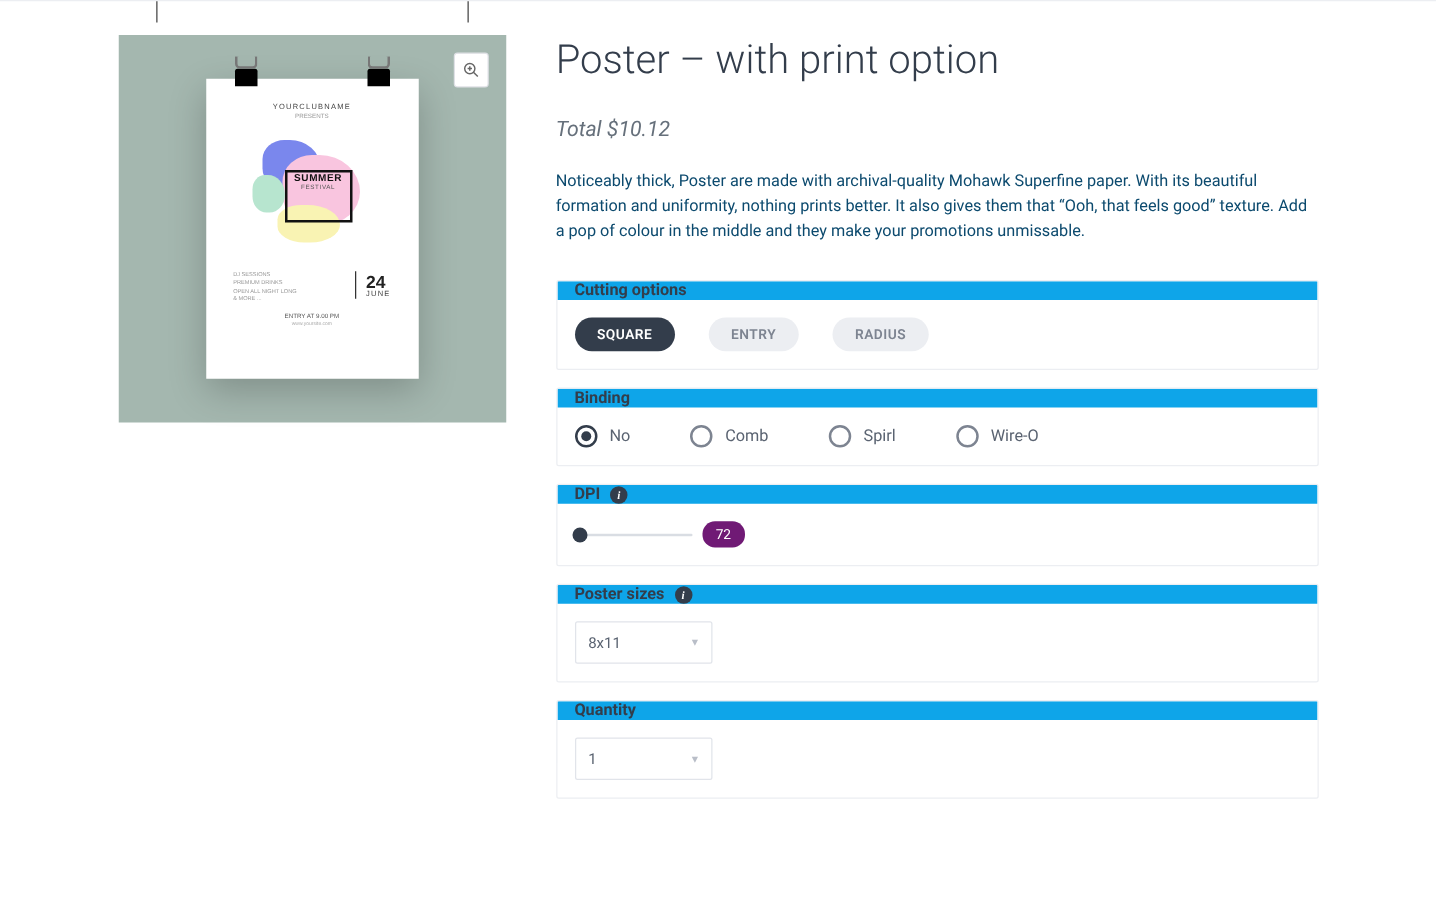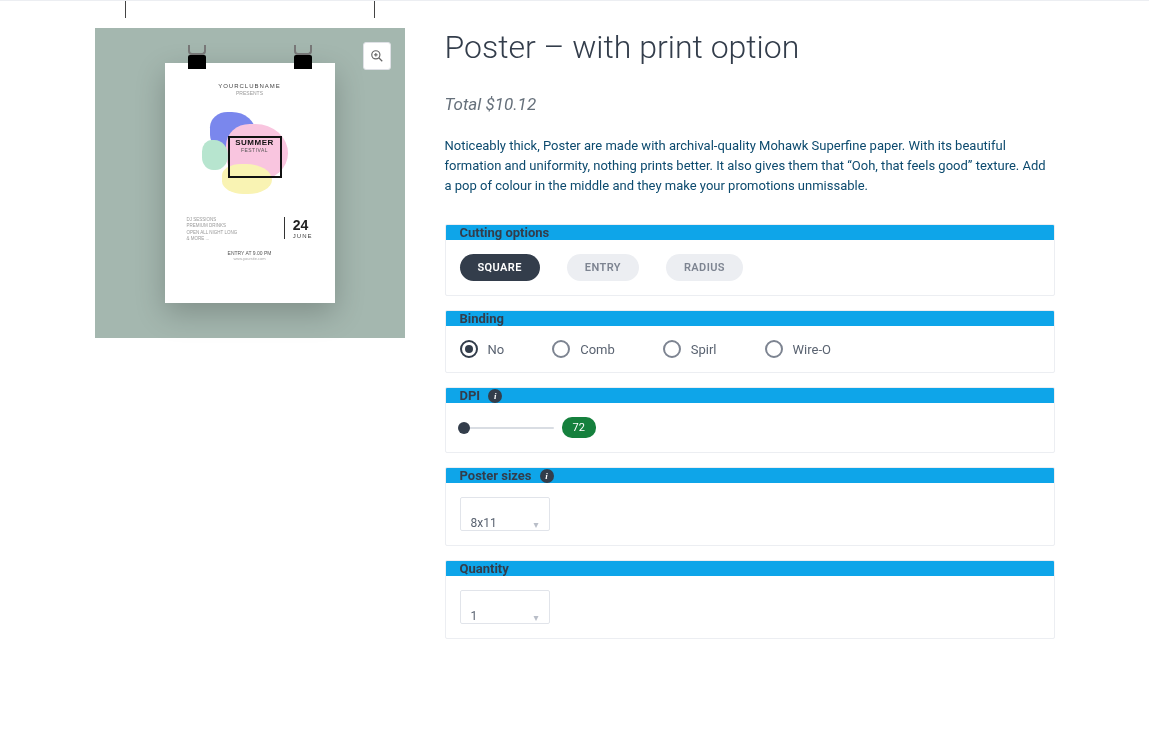--- a/index.html
+++ b/index.html
@@ -135,28 +135,28 @@
     }
     .pill.active{ background:#333d4b; color:#fff; }
     .radio-row{ display:flex; gap:48px; align-items:center; }
     .radio-item{ display:flex; align-items:center; gap:10px; cursor:pointer; font-size:13px; color:#5a6371;}
     .radio-outer{ width:18px;height:18px;border:2px solid #333d4b;border-radius:50%; display:flex;align-items:center;justify-content:center;}
     .radio-item.unsel .radio-outer{ border-color:#7d8491;}
     .radio-inner{ width:8px;height:8px;border-radius:50%;background:#333d4b;}
     .slider-wrap{ display:flex; align-items:center; gap:8px; }
     .slider-track{ position:relative; flex:0 0 94px; height:2px; background:#d9dde3; border-radius:2px; }
     .slider-thumb{ position:absolute; left:0; top:50%; transform:translate(-2px,-50%); width:12px;height:12px;border-radius:50%;background:#333d4b; cursor:pointer;}
-    .slider-badge{ background:#15803d; color:#fff; font-size:11px; padding:4px 11px; border-radius:10px;text-align:center;}
+    .slider-badge{ background:#701a75; color:#fff; font-size:11px; padding:4px 11px; border-radius:10px;text-align:center;}
     .select{
-      width:90px;
+      width:110px;
       height:34px;
       border:1px solid #e1e4ea;
       border-radius:2px;
       display:flex;
-      align-items:flex-end;
+      align-items:center;
       justify-content:space-between;
       padding:0 10px;
       font-size:12px;
       color:#5a6371;
       cursor:pointer;
       background:#fff;
       gap:28px;
     }
     .chev{ color:#b9bec8; font-size:10px;}
   </style>

